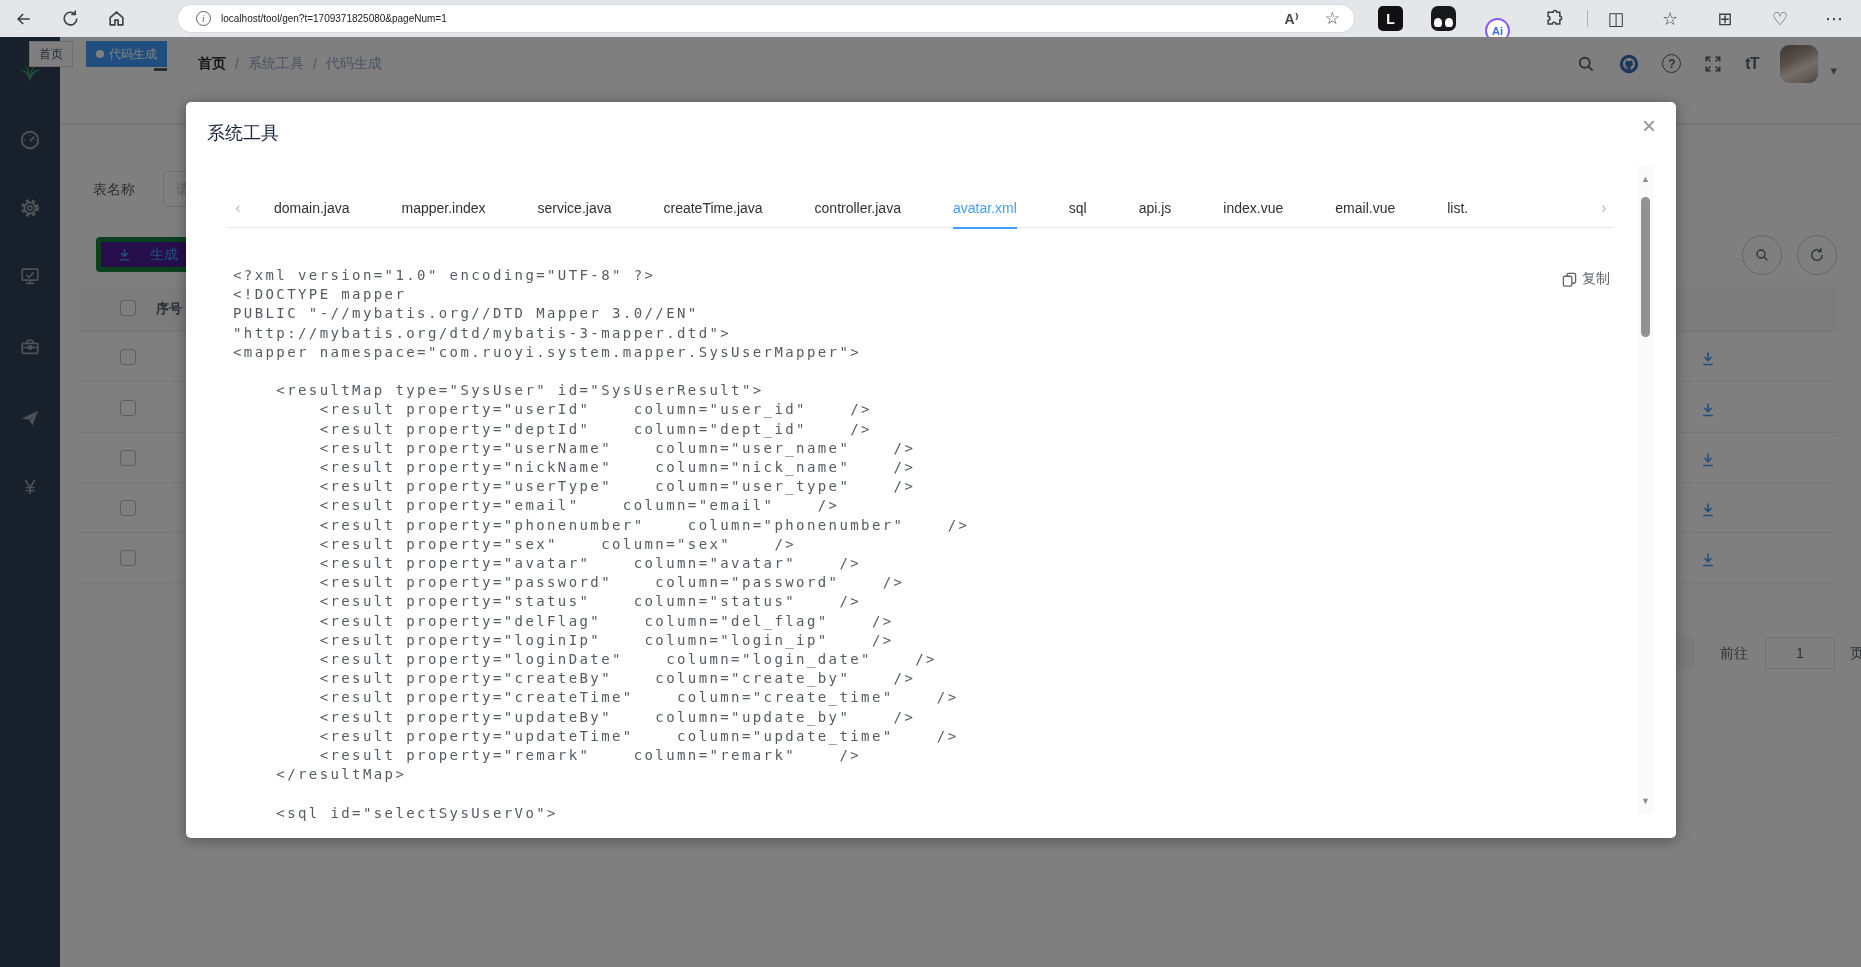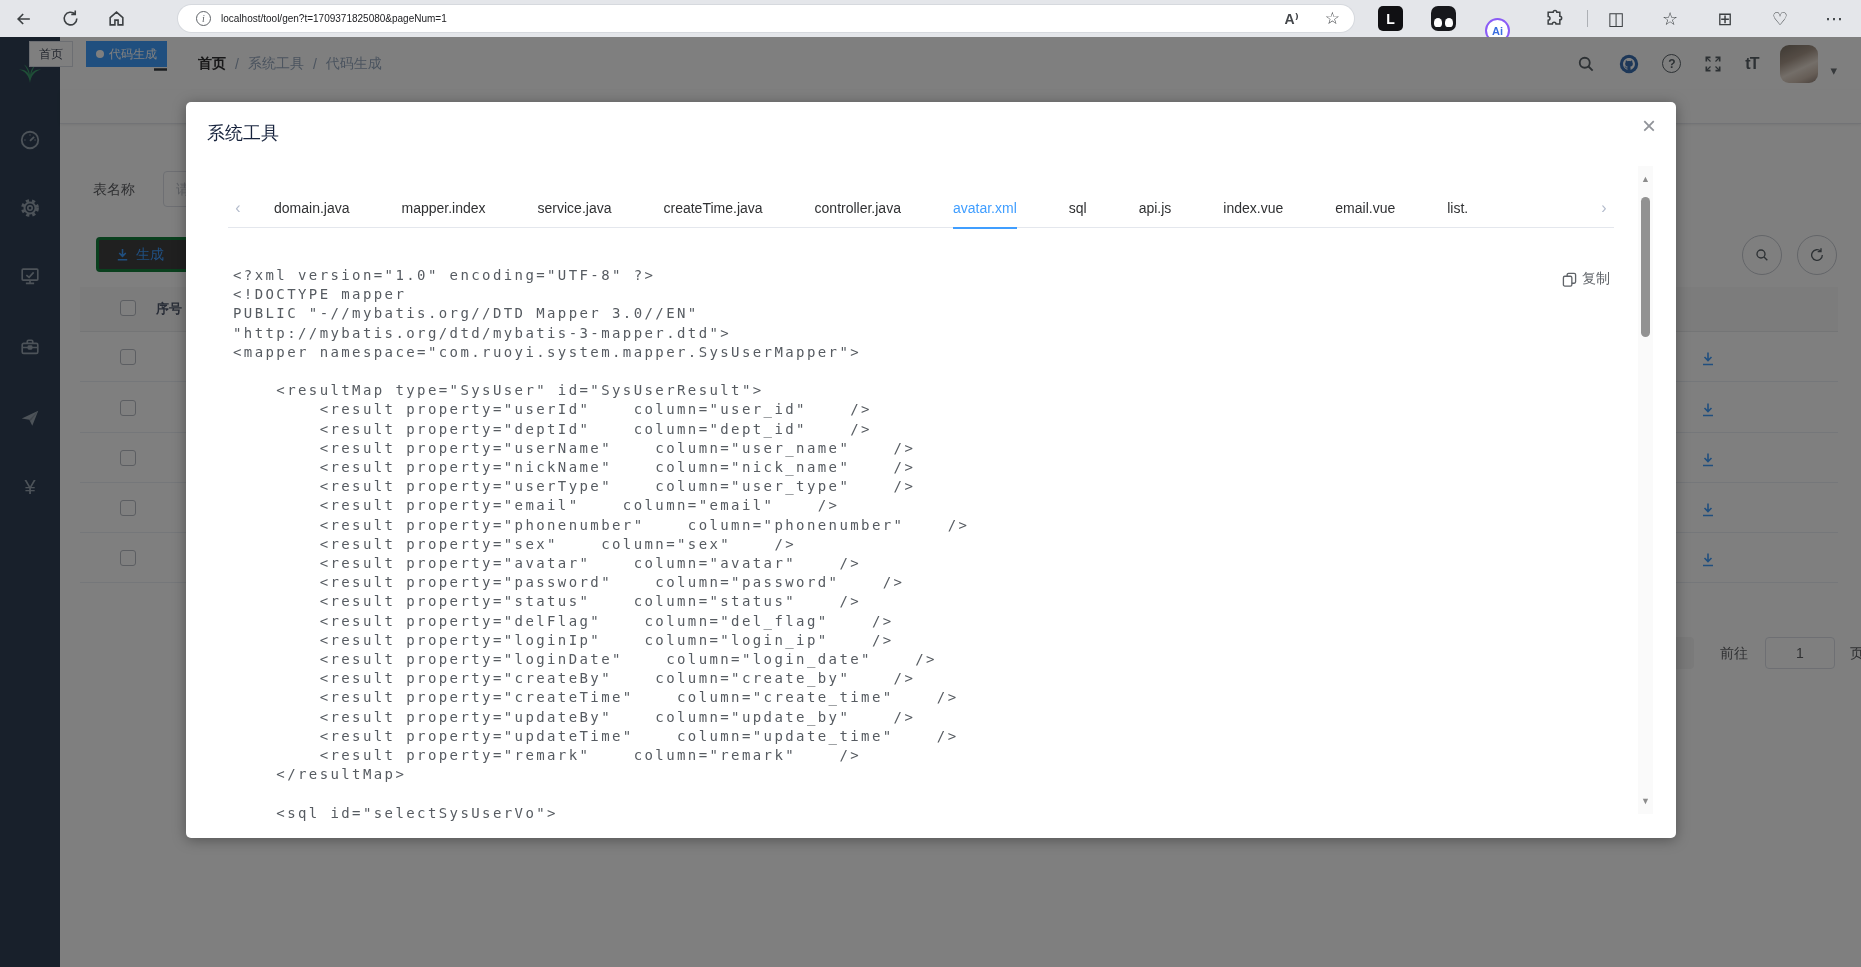--- a/index.html
+++ b/index.html
@@ -47,21 +47,21 @@
 
   .tags-bar { position:absolute; left:60px; top:53px; width:1801px; height:34px; background:#fff; border-bottom:1px solid #e4e7ed; box-shadow:0 1px 3px rgba(0,0,0,.08); }
   .tag { position:absolute; top:4px; height:26px; display:flex; align-items:center; padding:0 9px; font-size:12px; border:1px solid #d8dce5; background:#fff; color:#495060; }
   .tag-home { left:29px; }
   .tag-active { left:86px; background:#409eff; border-color:#409eff; color:#fff; gap:5px; }
   .tag-dot { width:8px; height:8px; border-radius:50%; background:#fff; display:inline-block; }
 
   .filter-label { position:absolute; left:93px; top:144px; font-size:14px; font-weight:normal; color:#606266; }
   .filter-input { position:absolute; left:163px; top:134px; width:300px; height:36px; border:1px solid #dcdfe6; border-radius:4px; background:#fff; font-size:14px; color:#606266; padding:0 12px; }
   .filter-input::placeholder { color:#c0c4cc; }
-  .gen-btn { position:absolute; left:96px; top:200px; width:150px; height:35px; border:3px solid #15803d; border-radius:4px; background:#404040; color:#409eff; font-size:14px; display:flex; align-items:center; gap:6px; padding:0 16px; }
+  .gen-btn { position:absolute; left:96px; top:200px; width:150px; height:35px; border:5px solid #15803d; border-radius:4px; background:#4c1d95; color:#409eff; font-size:14px; display:flex; align-items:center; gap:18px; padding:0 16px; }
 
   .tool-circle { position:absolute; top:198px; width:40px; height:40px; border:1px solid #c6cad1; border-radius:50%; background:#fff; display:flex; align-items:center; justify-content:center; color:#5a6268; }
 
   .tbl-header { position:absolute; left:80px; top:250px; width:1758px; height:45px; background:#f8f8f9; border-bottom:1px solid #e8eaec; }
   .tbl-col-seq { position:absolute; left:156px; top:263px; font-size:13px; font-weight:bold; color:#515a6e; }
   .tbl-row { position:absolute; left:80px; width:1758px; height:50px; border-bottom:1px solid #ebeef5; background:#fff; }
   .cbx { position:absolute; left:120px; width:16px; height:16px; border:1px solid #b8bcc4; border-radius:3px; background:#fff; }
   .dl-link { position:absolute; left:1700px; width:16px; height:16px; }
 
   .pager-frag { position:absolute; left:1652px; top:600px; width:42px; height:32px; background:#f4f4f5; border-radius:4px; }

